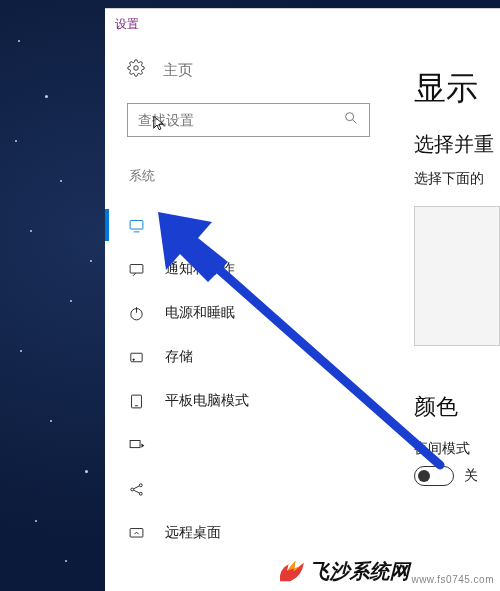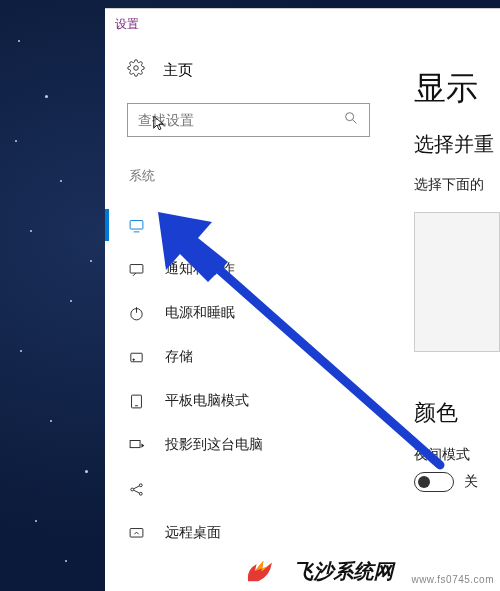--- a/index.html
+++ b/index.html
@@ -36,21 +36,21 @@
       background:#ffffff;
       border-top:1px solid #d0d0d0;
       display:flex;
       flex-direction:column;
     }
     .title-bar { height:30px; display:flex; align-items:center; padding:0 10px; font-size:12px; color:#701a75;}
     .content-row { flex:1; display:flex; overflow:hidden;}
     .left-col { width:290px; flex:0 0 290px; padding:20px 25px 0 22px; position:relative;}
     .home-row { display:flex; align-items:center; gap:18px; margin-bottom:22px;}
     .gear-icon svg { width:18px; height:18px; stroke:#333; stroke-width:1.3; fill:none;}
-    .home-label { font-size:15px; color:#000000;}
+    .home-label { font-size:15px; color:#737373;}
     .cursor {position:absolute; left:46px; top:76px;}
     .cursor svg{width:16px;height:16px;fill:#000;}
 
     .search-box {
       height:34px; border:1px solid #999;
       display:flex; align-items:center;
       padding:0 10px; margin-bottom:30px;
       justify-content:space-between;
     }
     .search-box input {
@@ -71,21 +71,21 @@
     .nav-item.active { color:#0078d7; }
     .nav-item.active::before{
       content:""; position:absolute; left:0; top:6px; bottom:6px; width:4px; background:#0078d7;
     }
     .nav-icon{width:18px; display:flex; justify-content:center;}
     .nav-icon svg{width:17px;height:17px;stroke:#222;stroke-width:1.3;fill:none;}
     .nav-item.active .nav-icon svg{stroke:#0078d7;}
 
     .right-col { flex:1; padding:28px 0 0 18px; border-left:1px solid transparent;}
     .page-title { font-size:32px; font-weight:300; color:#111; margin-bottom:20px;}
-    .sub-heading { font-size:20px; font-weight:400; color:#111; margin-bottom:18px;}
+    .sub-heading { font-size:20px; font-weight:400; color:#111; margin-bottom:12px;}
     .sub-desc { font-size:14px; color:#222; margin-bottom:18px;}
     .placeholder-box { height:140px; background:#f4f4f4; border:1px solid #ccc; margin-bottom:46px;}
     .color-heading { font-size:22px; font-weight:400; color:#111; margin-bottom:18px;}
     .night-label { font-size:14px; color:#222; margin-bottom:8px;}
     .toggle-row { display:flex; align-items:center; gap:10px;}
     .toggle {
       width:40px; height:20px; border:1.5px solid #333; border-radius:10px;
       position:relative;
     }
     .toggle::after{
@@ -94,21 +94,21 @@
     }
     .toggle-text{font-size:14px;color:#222;}
 
     .arrow-overlay{
       position:absolute; left:140px; top:190px; pointer-events:none; z-index:5;
     }
     .arrow-overlay svg{width:310px;height:280px;}
 
     .watermark{
       position:absolute; right:6px; bottom:6px;
-      display:flex; align-items:center; gap:16px;
+      display:flex; align-items:center; gap:0;
       font-size:20px; font-weight:700; color:#111;
       z-index:10;
       font-style:italic;
     }
     .watermark .logo{width:34px;height:28px;}
     .watermark .sub{ font-size:10px; font-weight:400; color:#888; letter-spacing:.5px; margin-left:2px; align-self:flex-end; font-style:normal;}
   </style>
 </head>
 <body>
 
@@ -214,21 +214,20 @@
         </div>
 
 
         <div class="nav-item">
           <span class="nav-icon">
               <svg viewBox="0 0 24 24">
                 <rect x="3" y="5" width="14" height="10"></rect>
                 <path d="M19 9l4 3-4 3z" fill="#222" stroke="none"></path>
               </svg>
             </span>
-          <span>投影到这台电脑</span>
         </div>
 
         <div class="nav-item">
           <span class="nav-icon">
               <svg viewBox="0 0 24 24">
                 <circle cx="6" cy="12" r="2"></circle>
                 <circle cx="18" cy="6" r="2"></circle>
                 <circle cx="18" cy="18" r="2"></circle>
                 <line x1="8" y1="11" x2="16" y2="7"></line>
                 <line x1="8" y1="13" x2="16" y2="17"></line>

